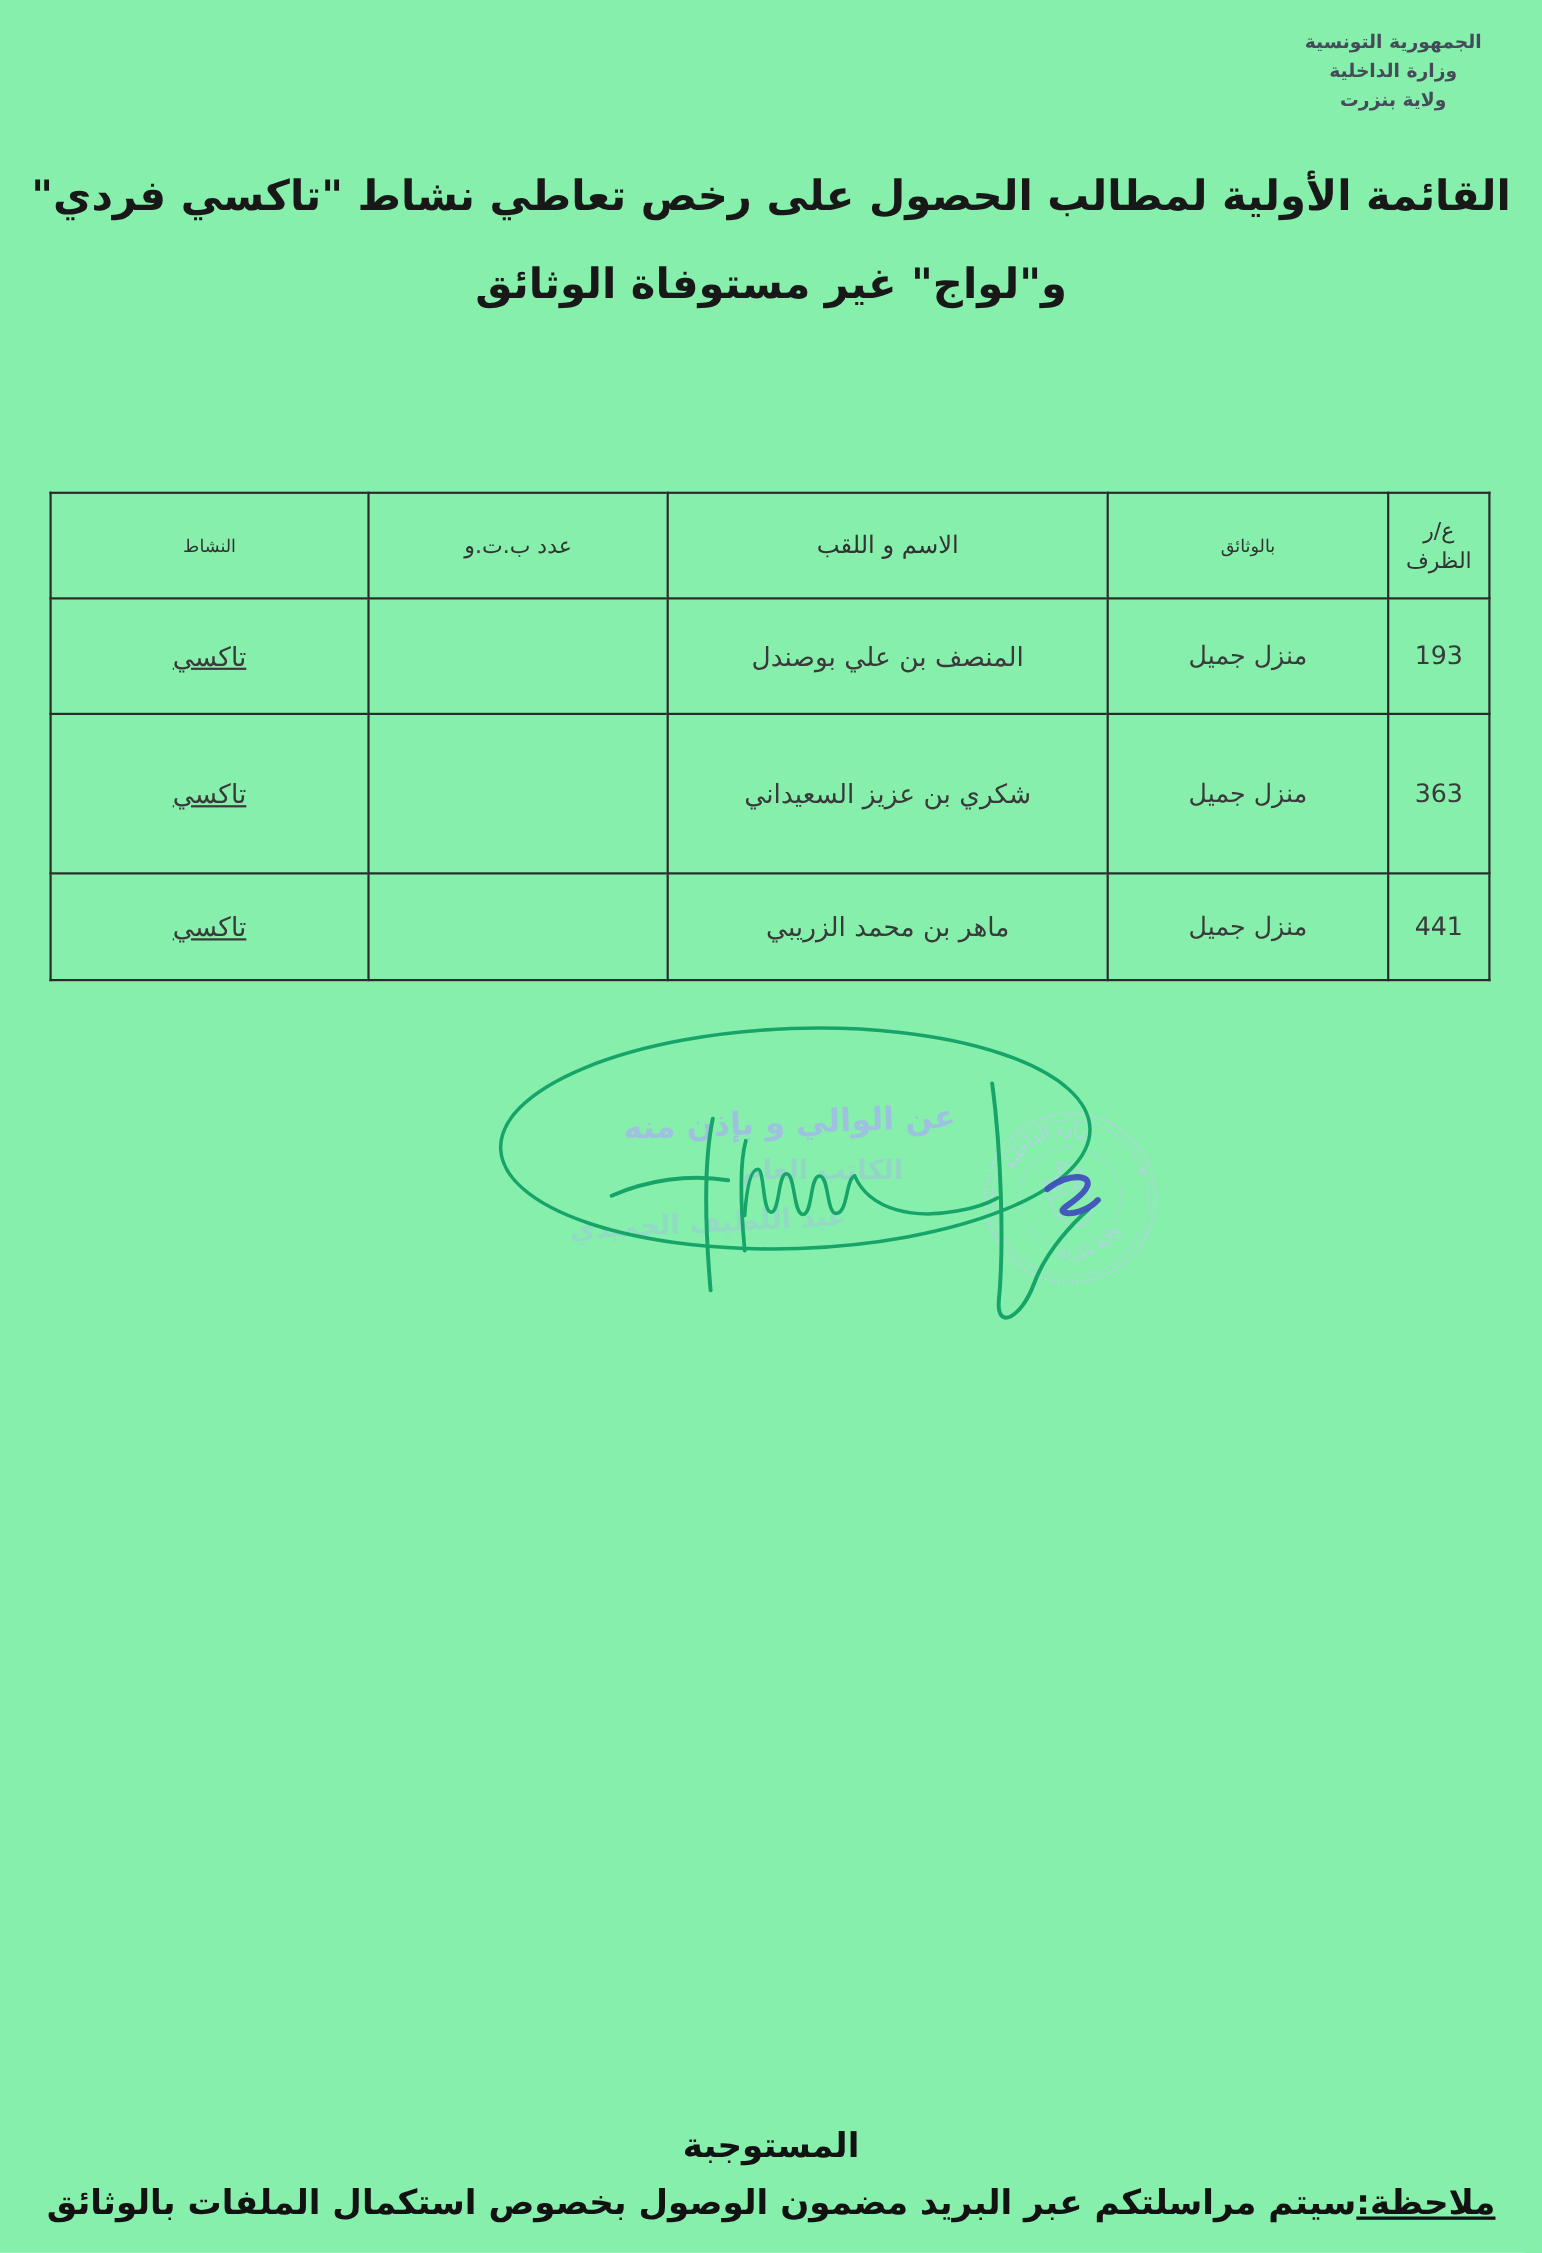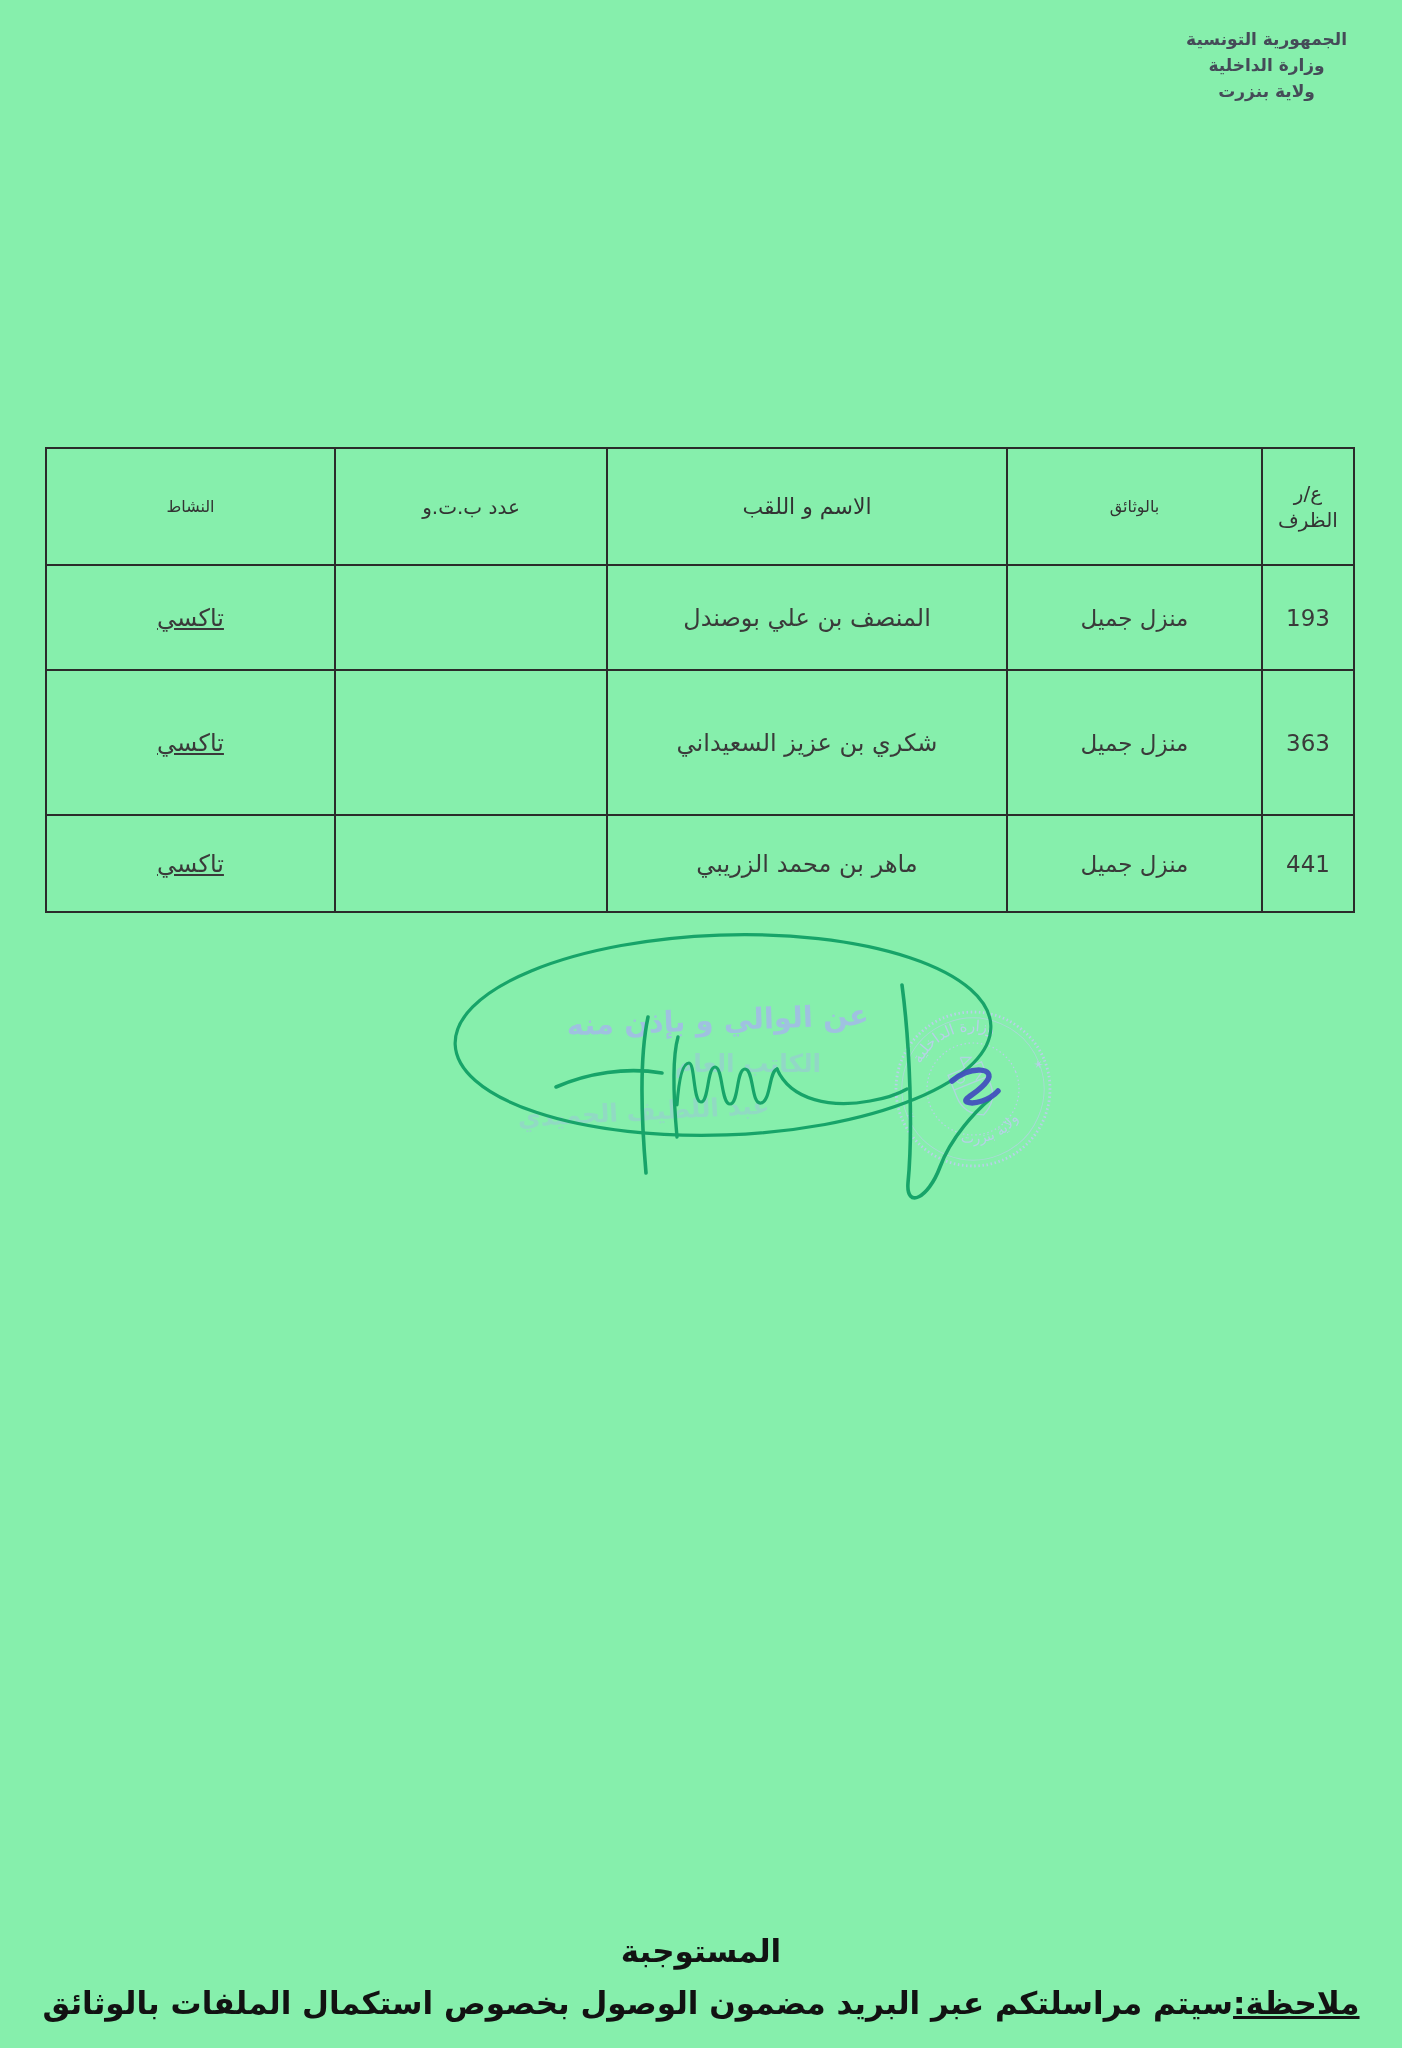--- a/index.html
+++ b/index.html
@@ -36,21 +36,21 @@
     direction:rtl;
     table-layout:fixed;
     color:#333;
   }
   table.apps td, table.apps th{
     border:2px solid #2b2b2b;
     text-align:center;vertical-align:middle;
     padding:0 6px;
     font-weight:normal;
   }
-  tr.hdr{height:117px;}
+  tr.hdr{height:96px;}
   tr.r1{height:105px;}
   tr.r2{height:145px;}
   tr.r3{height:97px;}
   th.h-env{font-size:20px;font-weight:bold;line-height:27px;}
   th.h-del{font-size:16px;font-weight:bold;}
   th.h-name{font-size:22px;font-weight:bold;}
   th.h-id{font-size:20px;font-weight:bold;}
   th.h-act{font-size:16px;font-weight:bold;}
   td.c-env{font-size:23px;color:#3a3a3a;}
   td.c-del{font-size:23px;color:#3a3a3a;}
@@ -74,20 +74,24 @@
 <body>
 
 <div class="page">
 
   <div class="letterhead">
     <div>الجمهورية التونسية</div>
     <div>وزارة الداخلية</div>
     <div>ولاية بنزرت</div>
   </div>
 
+  <div class="doc-title">
+    <div>القائمة الأولية لمطالب الحصول على رخص تعاطي نشاط "تاكسي فردي"</div>
+    <div>و"لواج" غير مستوفاة الوثائق</div>
+  </div>
 
   <table class="apps">
     <colgroup>
       <col style="width:92px">
       <col style="width:255px">
       <col style="width:400px">
       <col style="width:272px">
       <col style="width:289px">
     </colgroup>
     <tbody>

